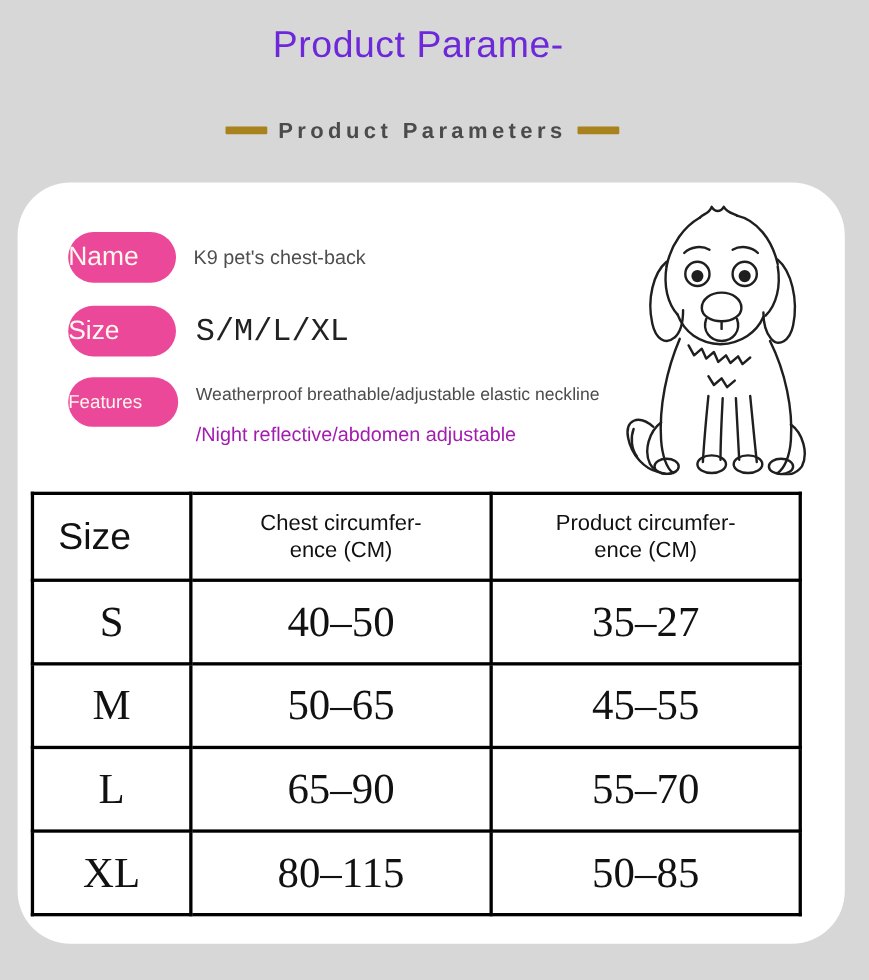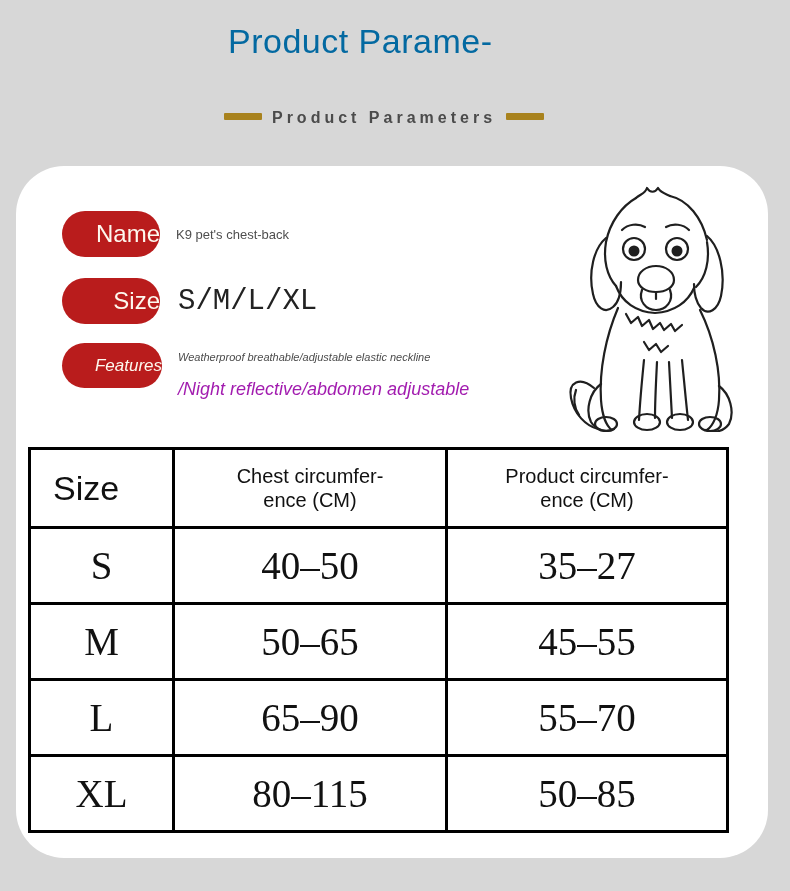--- a/index.html
+++ b/index.html
@@ -8,37 +8,37 @@
     position: relative;
     background: #d7d7d7;
     font-family: "Liberation Sans", sans-serif;
     overflow: hidden;
   }
   .stage { position: absolute; inset: 0; }
 
   
   .main-title {
     position: absolute;
-    left: 228px; top: 24px;
+    left: 248px; top: 24px;
     width: 300px;
     font-size: 34px;
     line-height: 34px;
-    color: #0369a1;
+    color: #6d28d9;
     letter-spacing: 0.5px;
   }
   .sub-title {
     position: absolute;
     left: 0; right: 22px; top: 108px;
     text-align: center;
     white-space: nowrap;
   }
   .sub-title .sub-text {
     display: inline-block;
     vertical-align: middle;
-    font-size: 16px;
+    font-size: 20px;
     font-weight: bold;
     letter-spacing: 4px;
     color: #4b4b4b;
   }
   .dash {
     display: inline-block;
     vertical-align: middle;
     width: 38px; height: 7px;
     background: #a8821d;
     border-radius: 1px;
@@ -51,42 +51,42 @@
     left: 16px; top: 166px;
     width: 752px; height: 692px;
     background: #ffffff;
     border-radius: 48px;
   }
 
   
   .spec-row { position: absolute; left: 46px; display: flex; align-items: center; }
   .row-name { top: 45px; }
   .row-size { top: 112px; }
-  .row-features { top: 177px; align-items: flex-start; font-style: italic; }
+  .row-features { top: 177px; align-items: flex-start; }
 
   .pill {
-    display: flex; align-items: center; justify-content: flex-end;
-    background: #b91c1c;
+    display: flex; align-items: center; justify-content: flex-start;
+    background: #ec4899;
     color: #fdf8ee;
     border-radius: 24px;
     flex: 0 0 auto;
   }
   .pill-name, .pill-size { width: 98px; height: 46px; font-size: 24px; }
   .pill-features { width: 100px; height: 45px; font-size: 17px; }
 
   .spec-value { margin-left: 16px; color: #4e4e4e; }
-  .value-name { font-size: 13px; }
+  .value-name { font-size: 18px; }
   .value-size {
     font-family: Liberation Mono, monospace;
     font-size: 29px;
     color: #222222;
     margin-left: 18px;
   }
   .value-features { margin-left: 16px; padding-top: 8px; }
-  .features-line1 { font-size: 11px; color: #4b4b4b; }
+  .features-line1 { font-size: 16px; color: #4b4b4b; }
   .features-line2 { font-size: 18px; color: #a21caf; margin-top: 16px; }
 
   
   .dog-svg { position: absolute; left: 544px; top: 8px; }
   .dog-svg path, .dog-svg circle, .dog-svg ellipse {
     fill: none; stroke: #1f1f1f; stroke-width: 2.2;
     stroke-linecap: round; stroke-linejoin: round;
   }
   .dog-svg .pupil { fill: #1f1f1f; stroke: none; }
 

